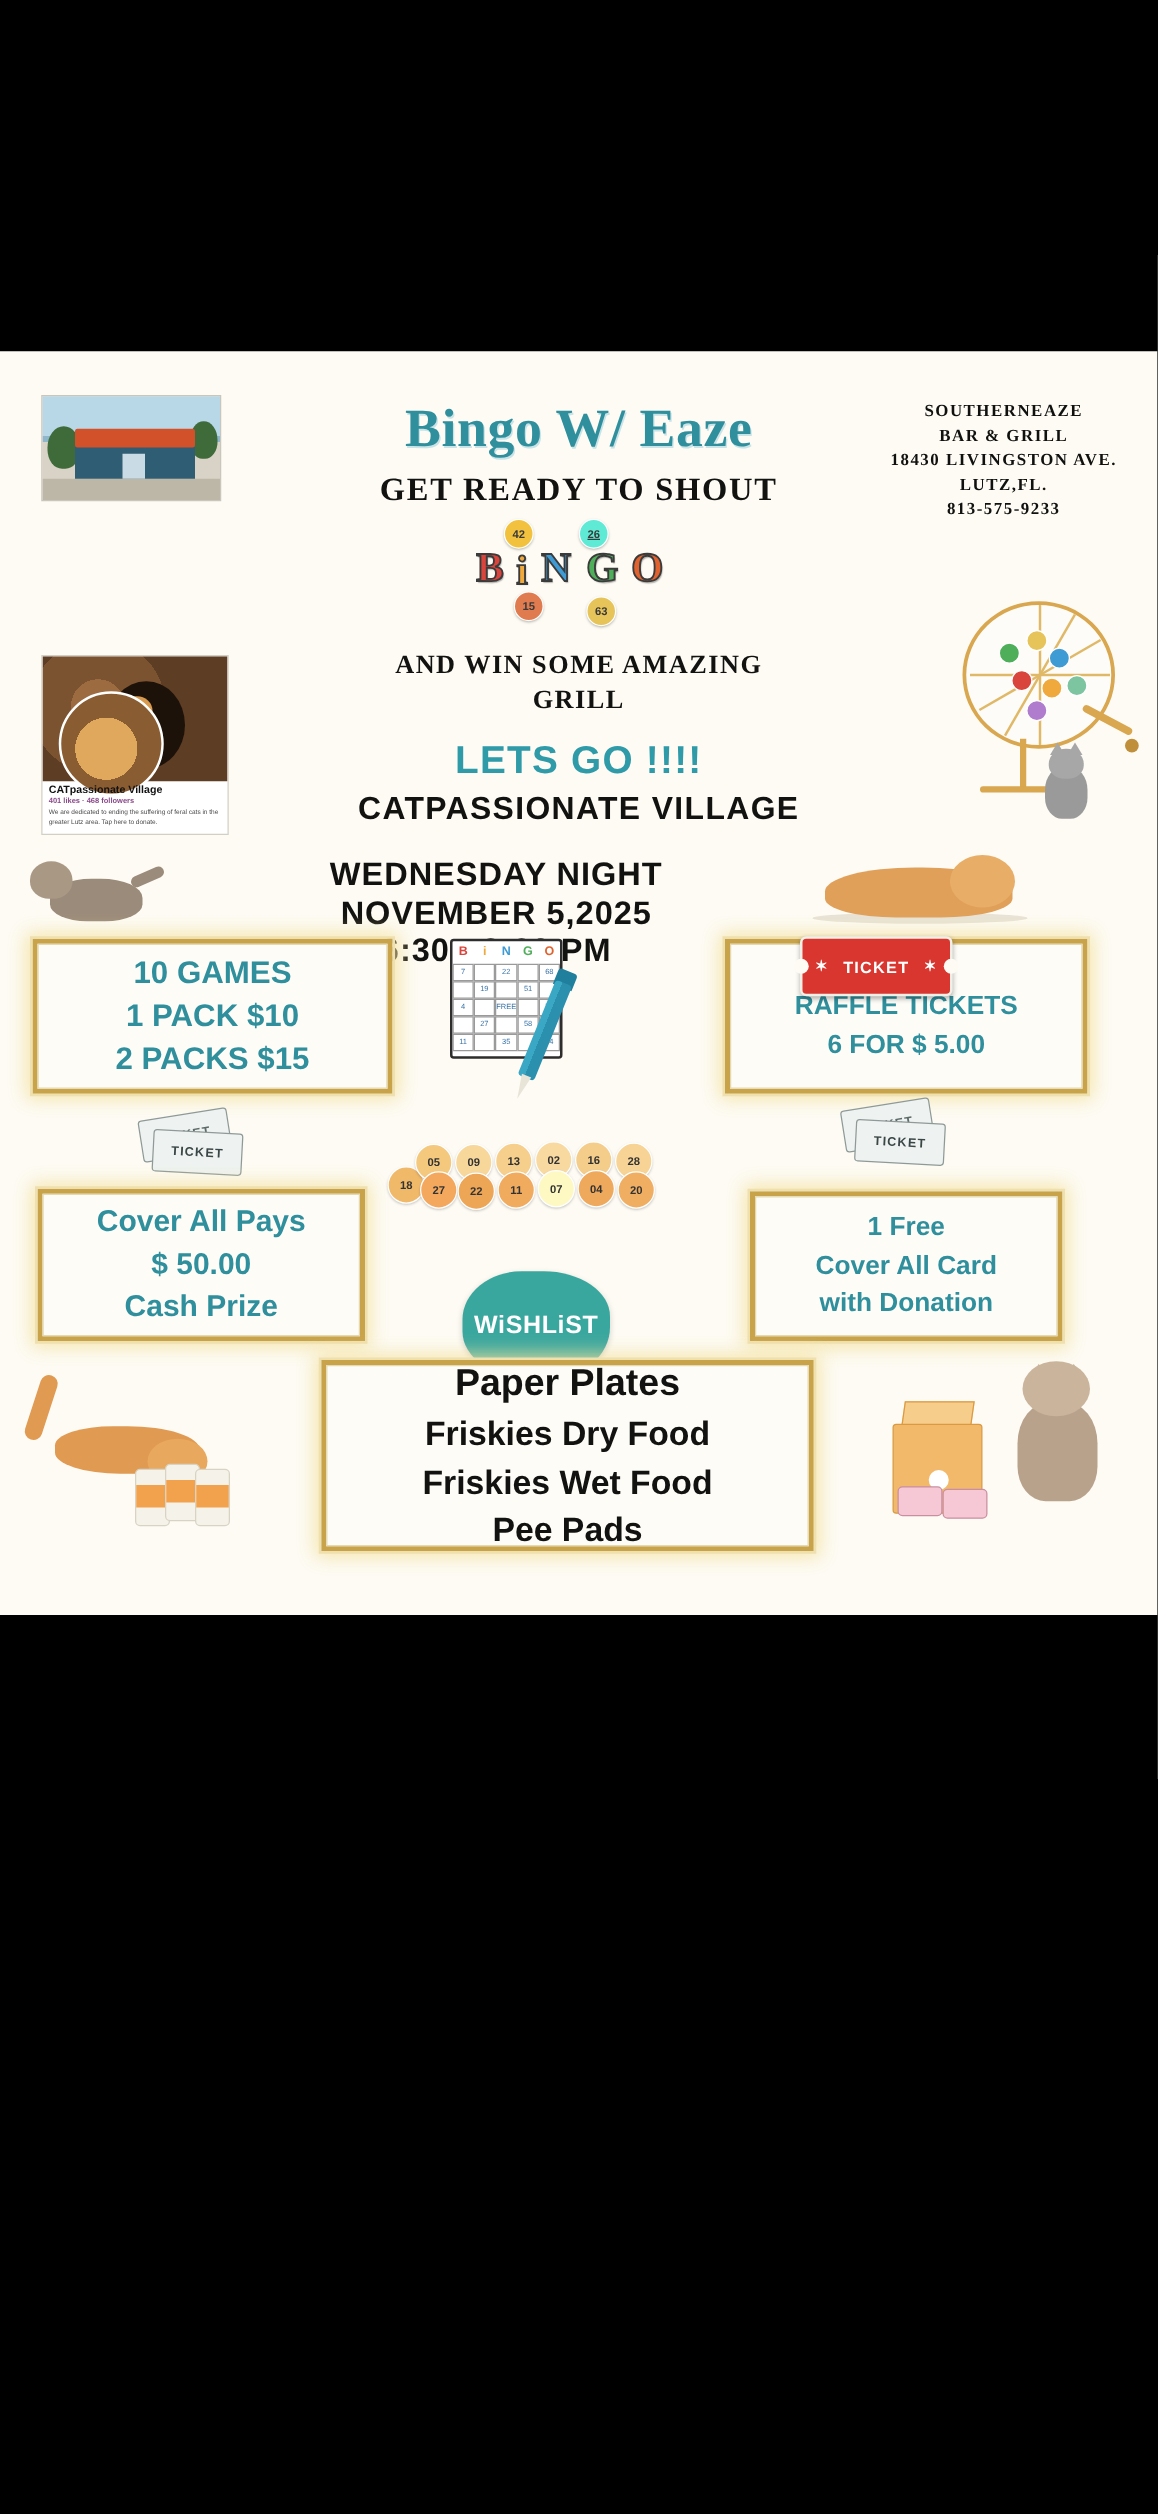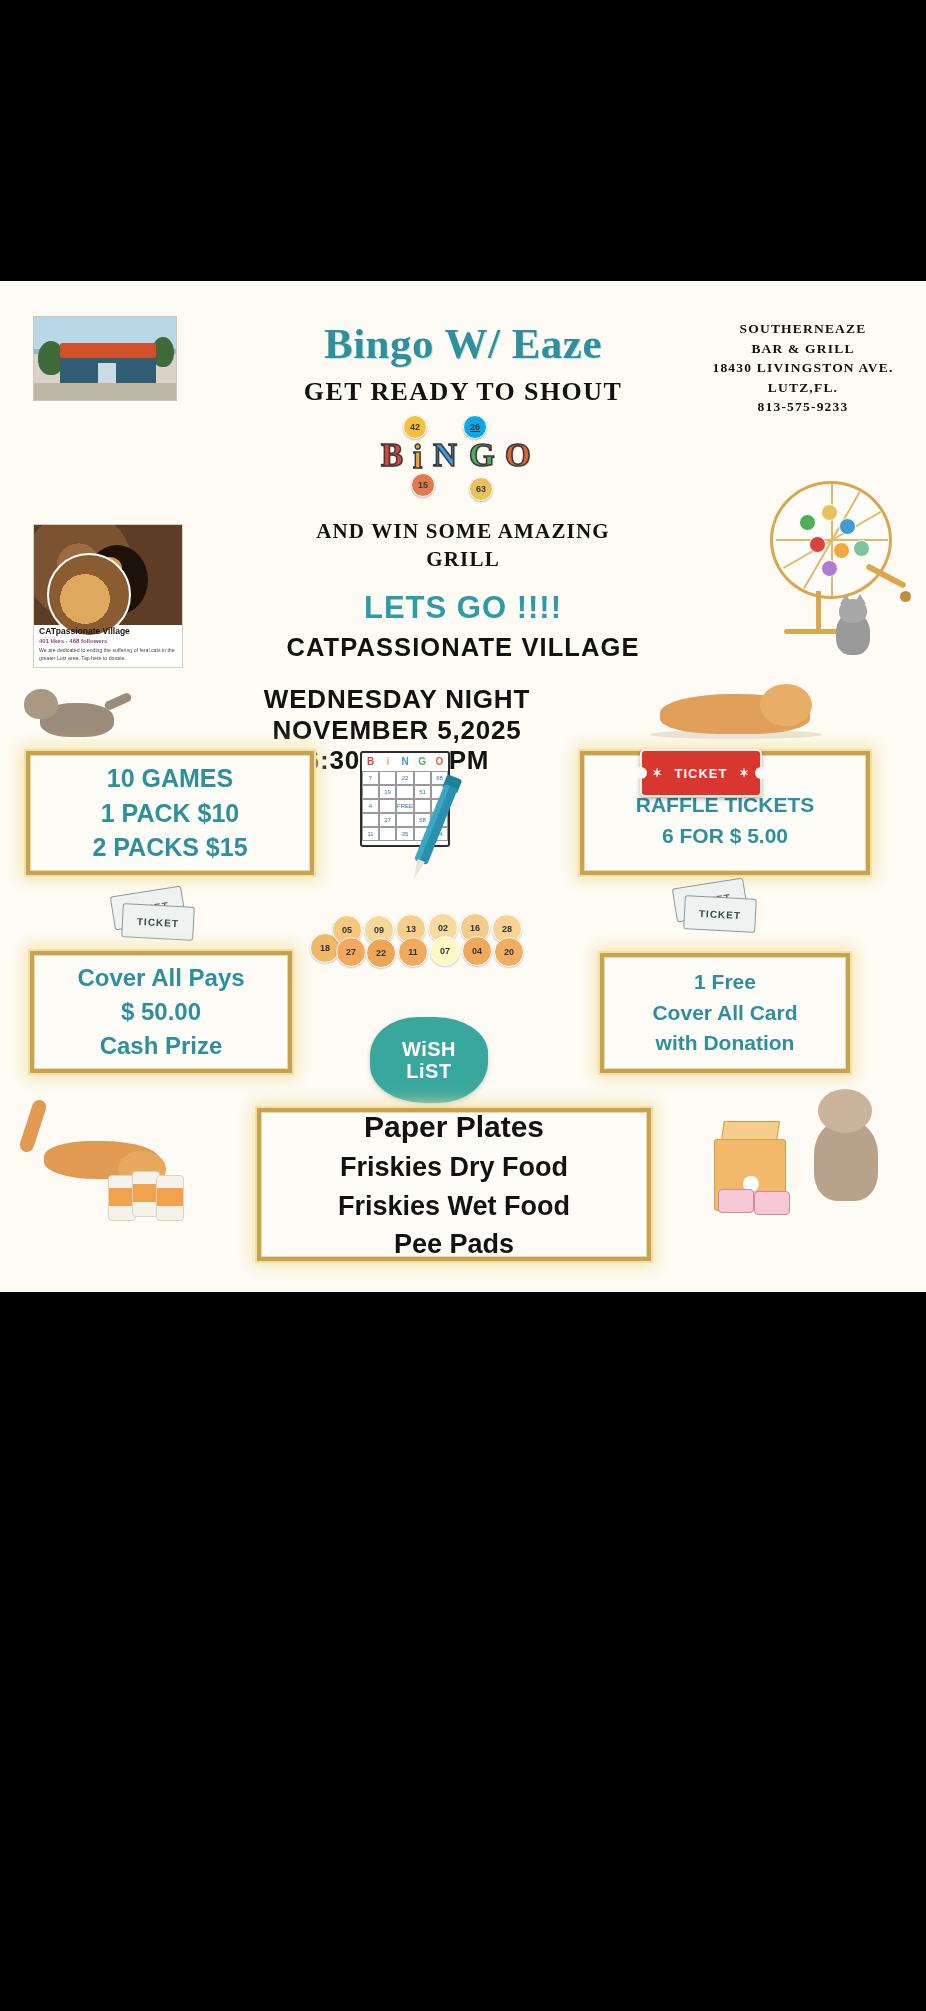--- a/index.html
+++ b/index.html
@@ -390,21 +390,21 @@
 
   .box-raffle { left: 580px; top: 470px; width: 290px; height: 124px; }
   .box-raffle .gbox-line { font-size: 21px; line-height: 1.5; }
 
   .box-cover { left: 30px; top: 670px; width: 262px; height: 122px; }
   .box-cover .gbox-line { font-size: 24px; line-height: 1.42; }
 
   .box-free { left: 600px; top: 672px; width: 250px; height: 120px; }
   .box-free .gbox-line { font-size: 21px; line-height: 1.45; }
 
-  .box-wishlist { left: 257px; top: 827px; width: 394px; height: 153px; }
+  .box-wishlist { left: 257px; top: 807px; width: 394px; height: 153px; }
   .box-wishlist .gbox-line {
     font-size: 27px; line-height: 1.42; color: #121210;
   }
   .box-wishlist .gbox-line.first { font-size: 30px; }
 
   
   .ticket-red {
     position: absolute; left: 640px; top: 468px; width: 118px; height: 44px;
     background: #d8362f; border: 2px solid #f2f0e6; border-radius: 5px;
     display: flex; align-items: center; justify-content: center;
@@ -432,21 +432,21 @@
   }
   .tp-a { left: 0; top: 0; transform: rotate(-9deg); color:#5d6a69; }
   .tp-b { left: 10px; top: 14px; transform: rotate(3deg); }
   .ticket-left { left: 112px; top: 610px; }
   .ticket-right { left: 674px; top: 602px; }
 
   
   .wish-cloud {
     position: absolute; left: 370px; top: 736px; width: 118px; height: 86px;
     background: #3aa79e; border-radius: 40% 45% 42% 46% / 45% 42% 48% 44%;
-    display: flex; flex-direction: column;
+    display: flex; flex-direction: row;
     align-items: center; justify-content: center;
     color: #fff; font-weight: bold; font-size: 20px; line-height: 1.1;
     letter-spacing: 0.5px;
     box-shadow: 0 2px 5px rgba(0,0,0,.18);
   }
 </style>
 </head>
 <body>
 
 <div id="screen">
@@ -468,21 +468,21 @@
       <div>18430 LIVINGSTON AVE.</div>
       <div>LUTZ,FL.</div>
       <div>813-575-9233</div>
     </div>
 
     <div class="main-title">Bingo W/ Eaze</div>
     <div class="sub-shout">GET READY TO SHOUT</div>
 
     <div class="bingo-logo">
       <div class="bl-ball" style="left:28px; top:0; width:22px; height:22px; background:#f2c23e;">42</div>
-      <div class="bl-ball" style="left:88px; top:0; width:22px; height:22px; background:#0ea5e9;text-decoration:underline;">26</div>
+      <div class="bl-ball" style="left:88px; top:0; width:22px; height:22px; background:#5eead4;text-decoration:underline;">26</div>
       <div class="bl-ball" style="left:36px; top:58px; width:22px; height:22px; background:#e07b4f;">15</div>
       <div class="bl-ball" style="left:94px; top:62px; width:22px; height:22px; background:#e7c45a;">63</div>
 
       <div class="bl-letter" style="left:6px; top:22px; color:#d9443c;">B</div>
       <div class="bl-letter" style="left:38px; top:24px; color:#f0a93c;">i</div>
       <div class="bl-letter" style="left:58px; top:22px; color:#3f9bd4;">N</div>
       <div class="bl-letter" style="left:94px; top:22px; color:#4fae5a;">G</div>
       <div class="bl-letter" style="left:130px; top:22px; color:#e0632f;">O</div>
     </div>
 

